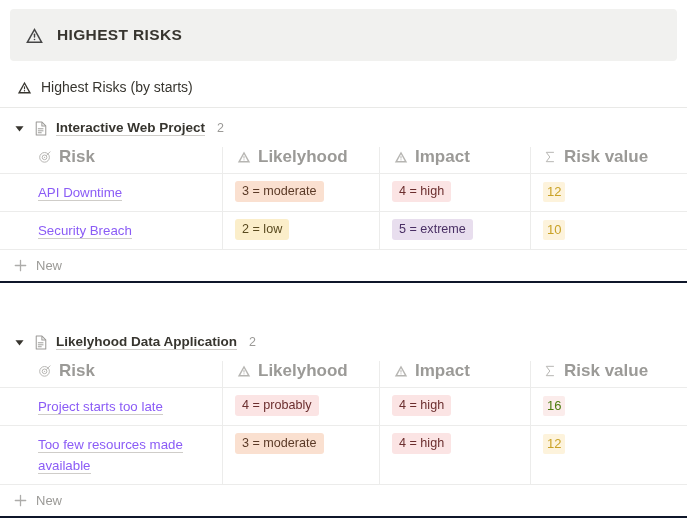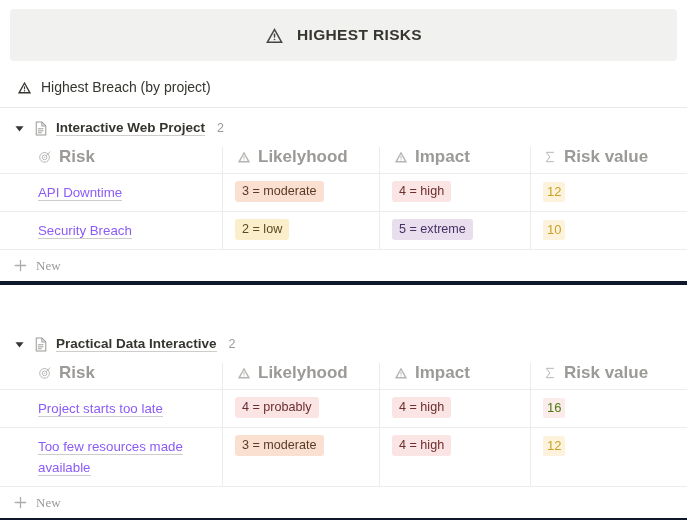--- a/index.html
+++ b/index.html
@@ -19,21 +19,20 @@
   
   .banner {
     margin: 9px 10px 0 10px;
     height: 52px;
     background: #f1f1ef;
     border-radius: 4px;
     display: flex;
     align-items: center;
     padding: 0 15px;
     box-sizing: border-box;
-    justify-content: center;
   }
   .banner-icon {
     width: 19px;
     height: 19px;
     margin-right: 13px;
     flex: 0 0 auto;
     display: flex;
     align-items: center;
     justify-content: center;
   }
@@ -203,22 +202,21 @@
     border-radius: 2px;
     line-height: 17px;
   }
 
   
   .new-row {
     display: flex;
     align-items: center;
     height: 31px;
     padding-left: 14px;
-    border-bottom: 4px solid #0f172a;
-    font-family: Liberation Serif, serif;
+    border-bottom: 2px solid #0f172a;
   }
   .plus-icon {
     width: 13px;
     height: 13px;
     margin-right: 9px;
     flex: 0 0 auto;
     display: flex;
     align-items: center;
     justify-content: center;
     color: #adacaa;
@@ -249,21 +247,21 @@
 
 <div class="subheading">
   <span class="subheading-icon">
     <svg width="15" height="15" viewBox="0 0 24 24" aria-hidden="true">
       <path d="M12 2.6 1.4 21.4h21.2L12 2.6z" fill="#37352f"></path>
       <path d="M12 6.9 5.3 19.1h13.4L12 6.9z" fill="#ffffff"></path>
       <rect x="11.1" y="9.9" width="1.8" height="5.0" rx="0.9" fill="#37352f"></rect>
       <circle cx="12" cy="17.2" r="1.05" fill="#37352f"></circle>
     </svg>
   </span>
-  <span class="subheading-text">Highest Breach (by project)</span>
+  <span class="subheading-text">Highest Risks (by starts)</span>
 </div>
 
 <div class="hr-full"></div>
 
 <div id="groups-container">
     <div class="group">
       <div class="group-header">
         <span class="chevron">
           <svg width="11" height="11" viewBox="0 0 12 12" aria-hidden="true">
             <path d="M1.6 3.6h8.8L6 9.4 1.6 3.6z" fill="#37352f"></path>
@@ -381,21 +379,21 @@
             <path d="M1.6 3.6h8.8L6 9.4 1.6 3.6z" fill="#37352f"></path>
           </svg>
         </span>
         <span class="page-icon">
           <svg width="14" height="15" viewBox="0 0 20 22" aria-hidden="true">
             <path d="M3 1.6h8.4L17 7.1v13.3H3V1.6z" fill="#ffffff" stroke="#9b9a97" stroke-width="1.5" stroke-linejoin="round"></path>
             <path d="M11.3 1.8v5.5H16.8" fill="none" stroke="#9b9a97" stroke-width="1.5" stroke-linejoin="round"></path>
             <path d="M6 11.4h7M6 14.4h7M6 17.2h4.4" stroke="#9b9a97" stroke-width="1.4" stroke-linecap="round"></path>
           </svg>
         </span>
-        <span class="group-name">Practical Data Interactive</span>
+        <span class="group-name">Likelyhood Data Application</span>
         <span class="group-count">2</span>
       </div>
       <table class="risk-table">
         <thead>
           <tr>
             <th class="col-risk">
               <div class="th-inner">
                 <span class="col-icon">
                   <svg width="14" height="14" viewBox="0 0 24 24" aria-hidden="true">
                     <circle cx="11.2" cy="12.6" r="8.3" fill="none" stroke="#b6b5b2" stroke-width="1.7"></circle>

